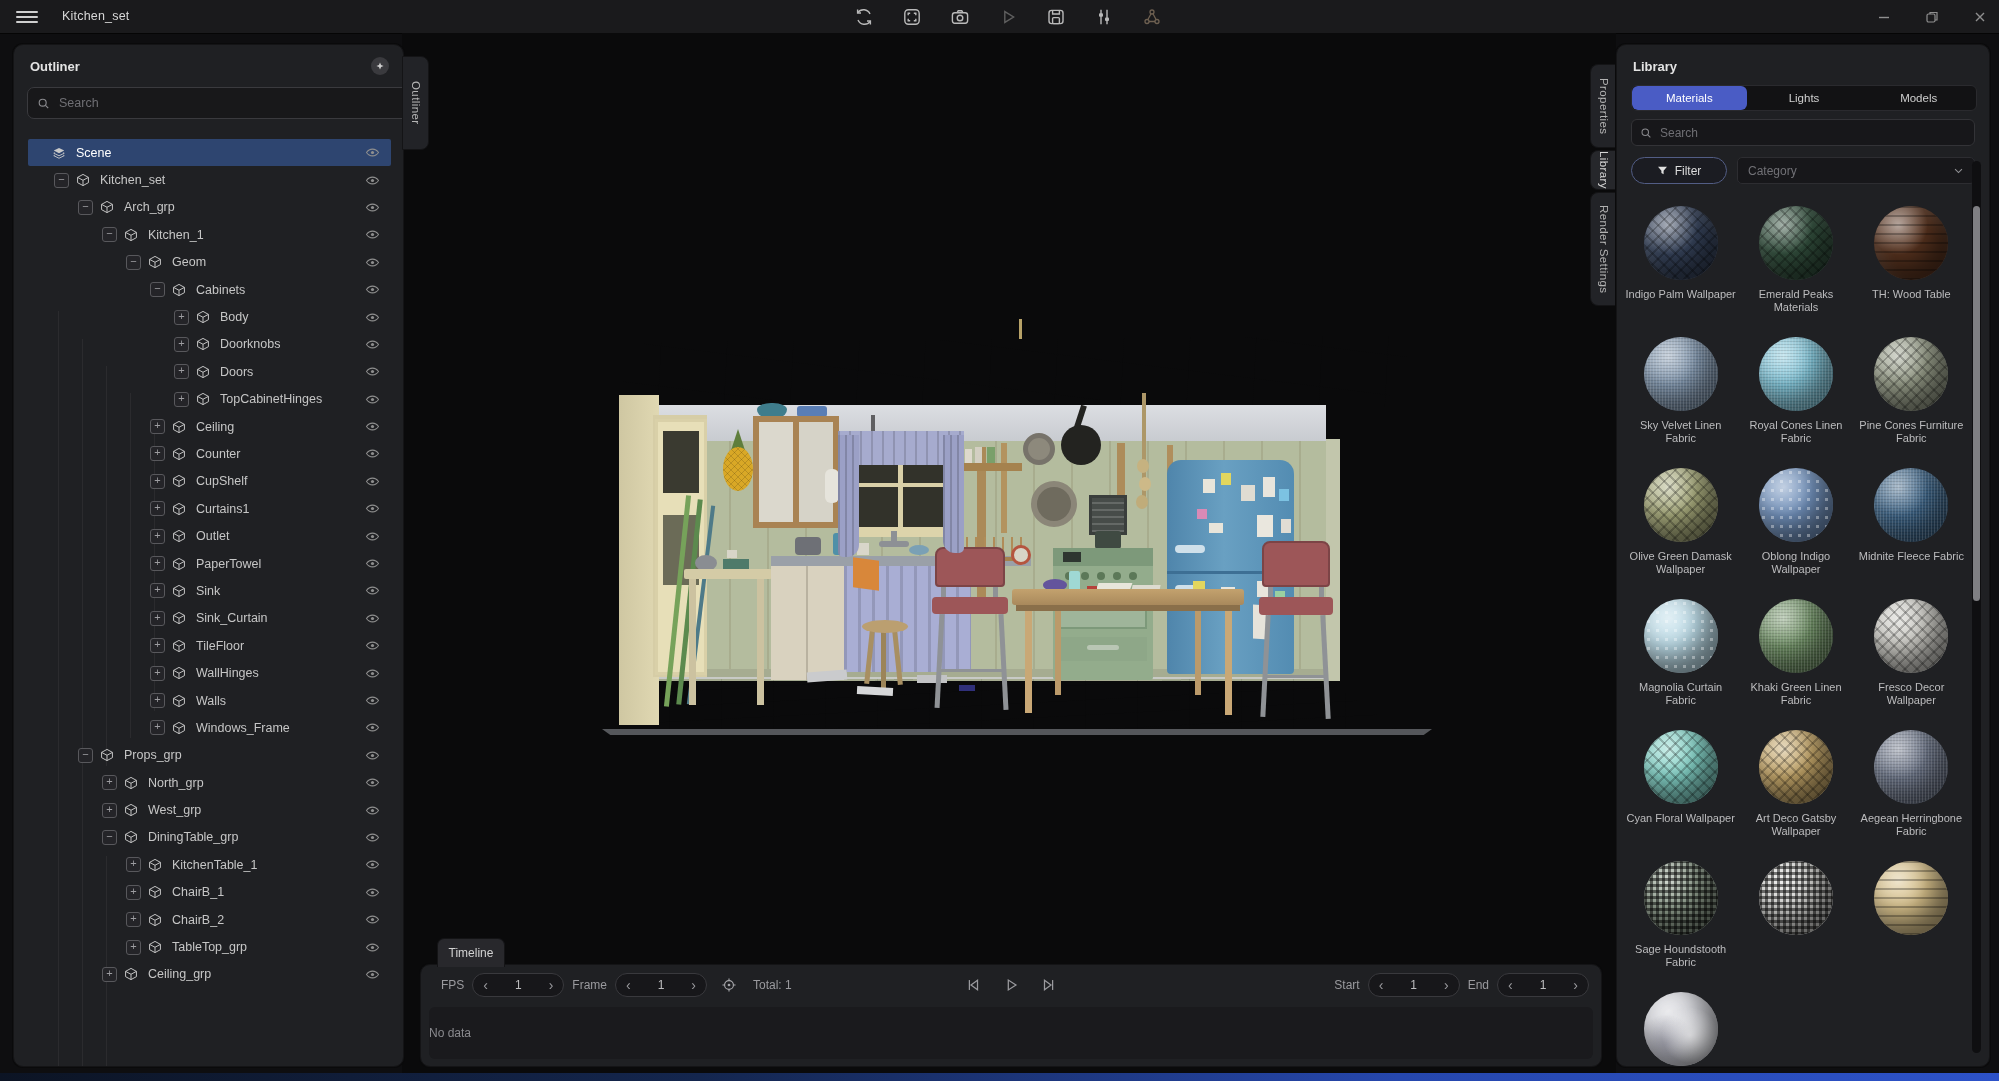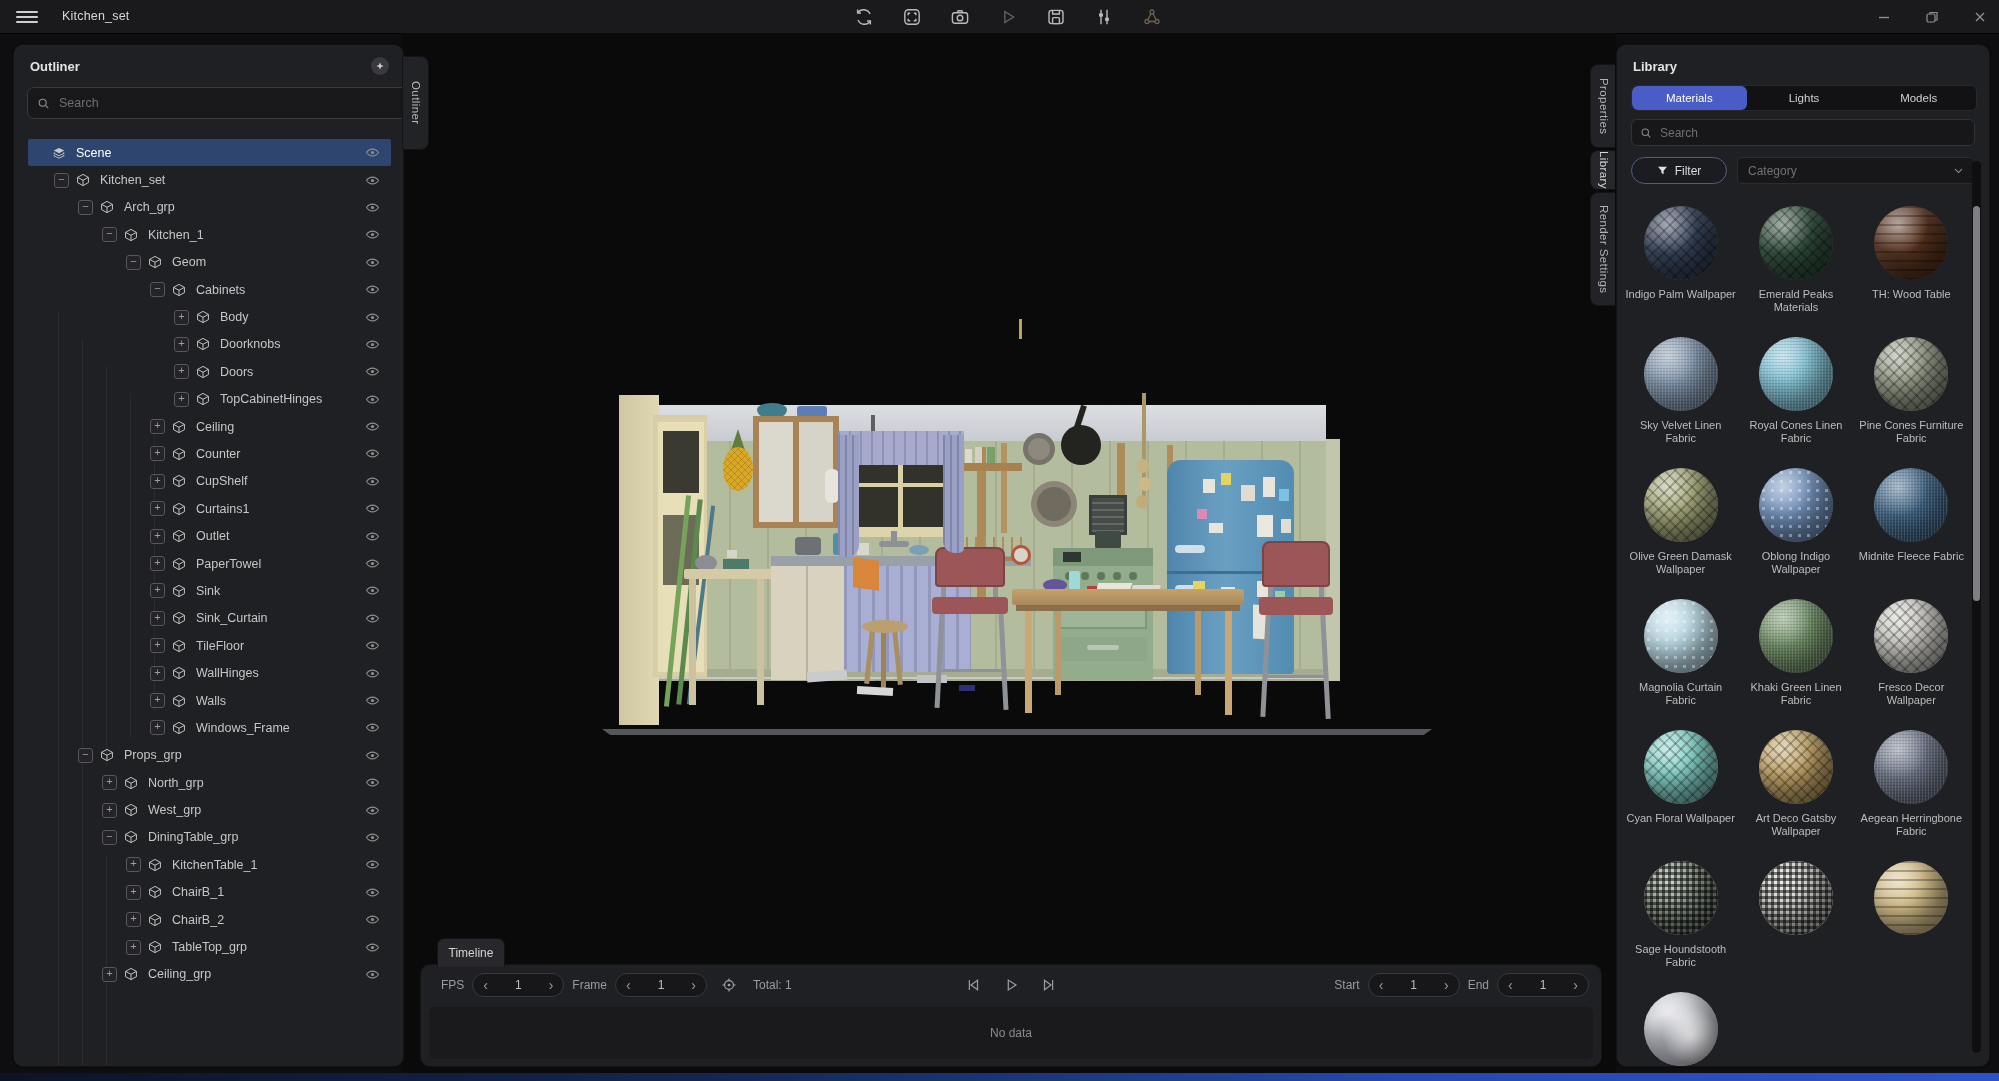--- a/index.html
+++ b/index.html
@@ -71,21 +71,21 @@
   .tl-label{font-size:12px;color:#9a9a9e;margin:0 8px;}
   .stepper{width:92px;height:24px;background:#17171a;border:1px solid #39393d;border-radius:12px;
     display:flex;align-items:center;justify-content:space-between;padding:0 10px;box-sizing:border-box;cursor:pointer;}
   .stepper .chev{color:#9a9a9e;font-size:14px;line-height:1;}
   .stepper .stval{color:#bdbdbf;font-size:12px;}
   .tl-ico{width:18px;height:18px;color:#a8a8ac;margin:0 6px 0 14px;display:flex;align-items:center;}
   .tl-center{position:absolute;left:50%;transform:translateX(-50%);display:flex;gap:16px;}
   .pb{width:22px;height:22px;color:#9a9a9e;display:flex;align-items:center;justify-content:center;cursor:pointer;}
   .tl-right{margin-left:auto;display:flex;align-items:center;}
   .tl-nodata{position:absolute;left:8px;right:8px;top:42px;height:52px;background:#1a1a1d;
-    border-radius:6px;display:flex;align-items:center;justify-content:center;}
+    border-radius:6px;display:flex;align-items:center;justify-content:flex-start;}
   .tl-nodata span{color:#8a8a8e;font-size:12px;}
 
   
   .library{left:1616px;top:44px;width:372px;height:1021px;overflow:hidden;}
   .lib-title{position:absolute;left:16px;top:14px;font-size:13px;font-weight:bold;color:#e3e3e3;}
   .lib-tabs{position:absolute;left:14px;top:40px;width:344px;height:24px;background:#121214;
     border:1px solid #2a2a2e;border-radius:6px;display:flex;overflow:hidden;}
   .lib-tab{flex:1;display:flex;align-items:center;justify-content:center;font-size:11.5px;
     color:#cfcfcf;cursor:pointer;border-radius:6px;}
   .lib-tab.active{color:#fff;}

